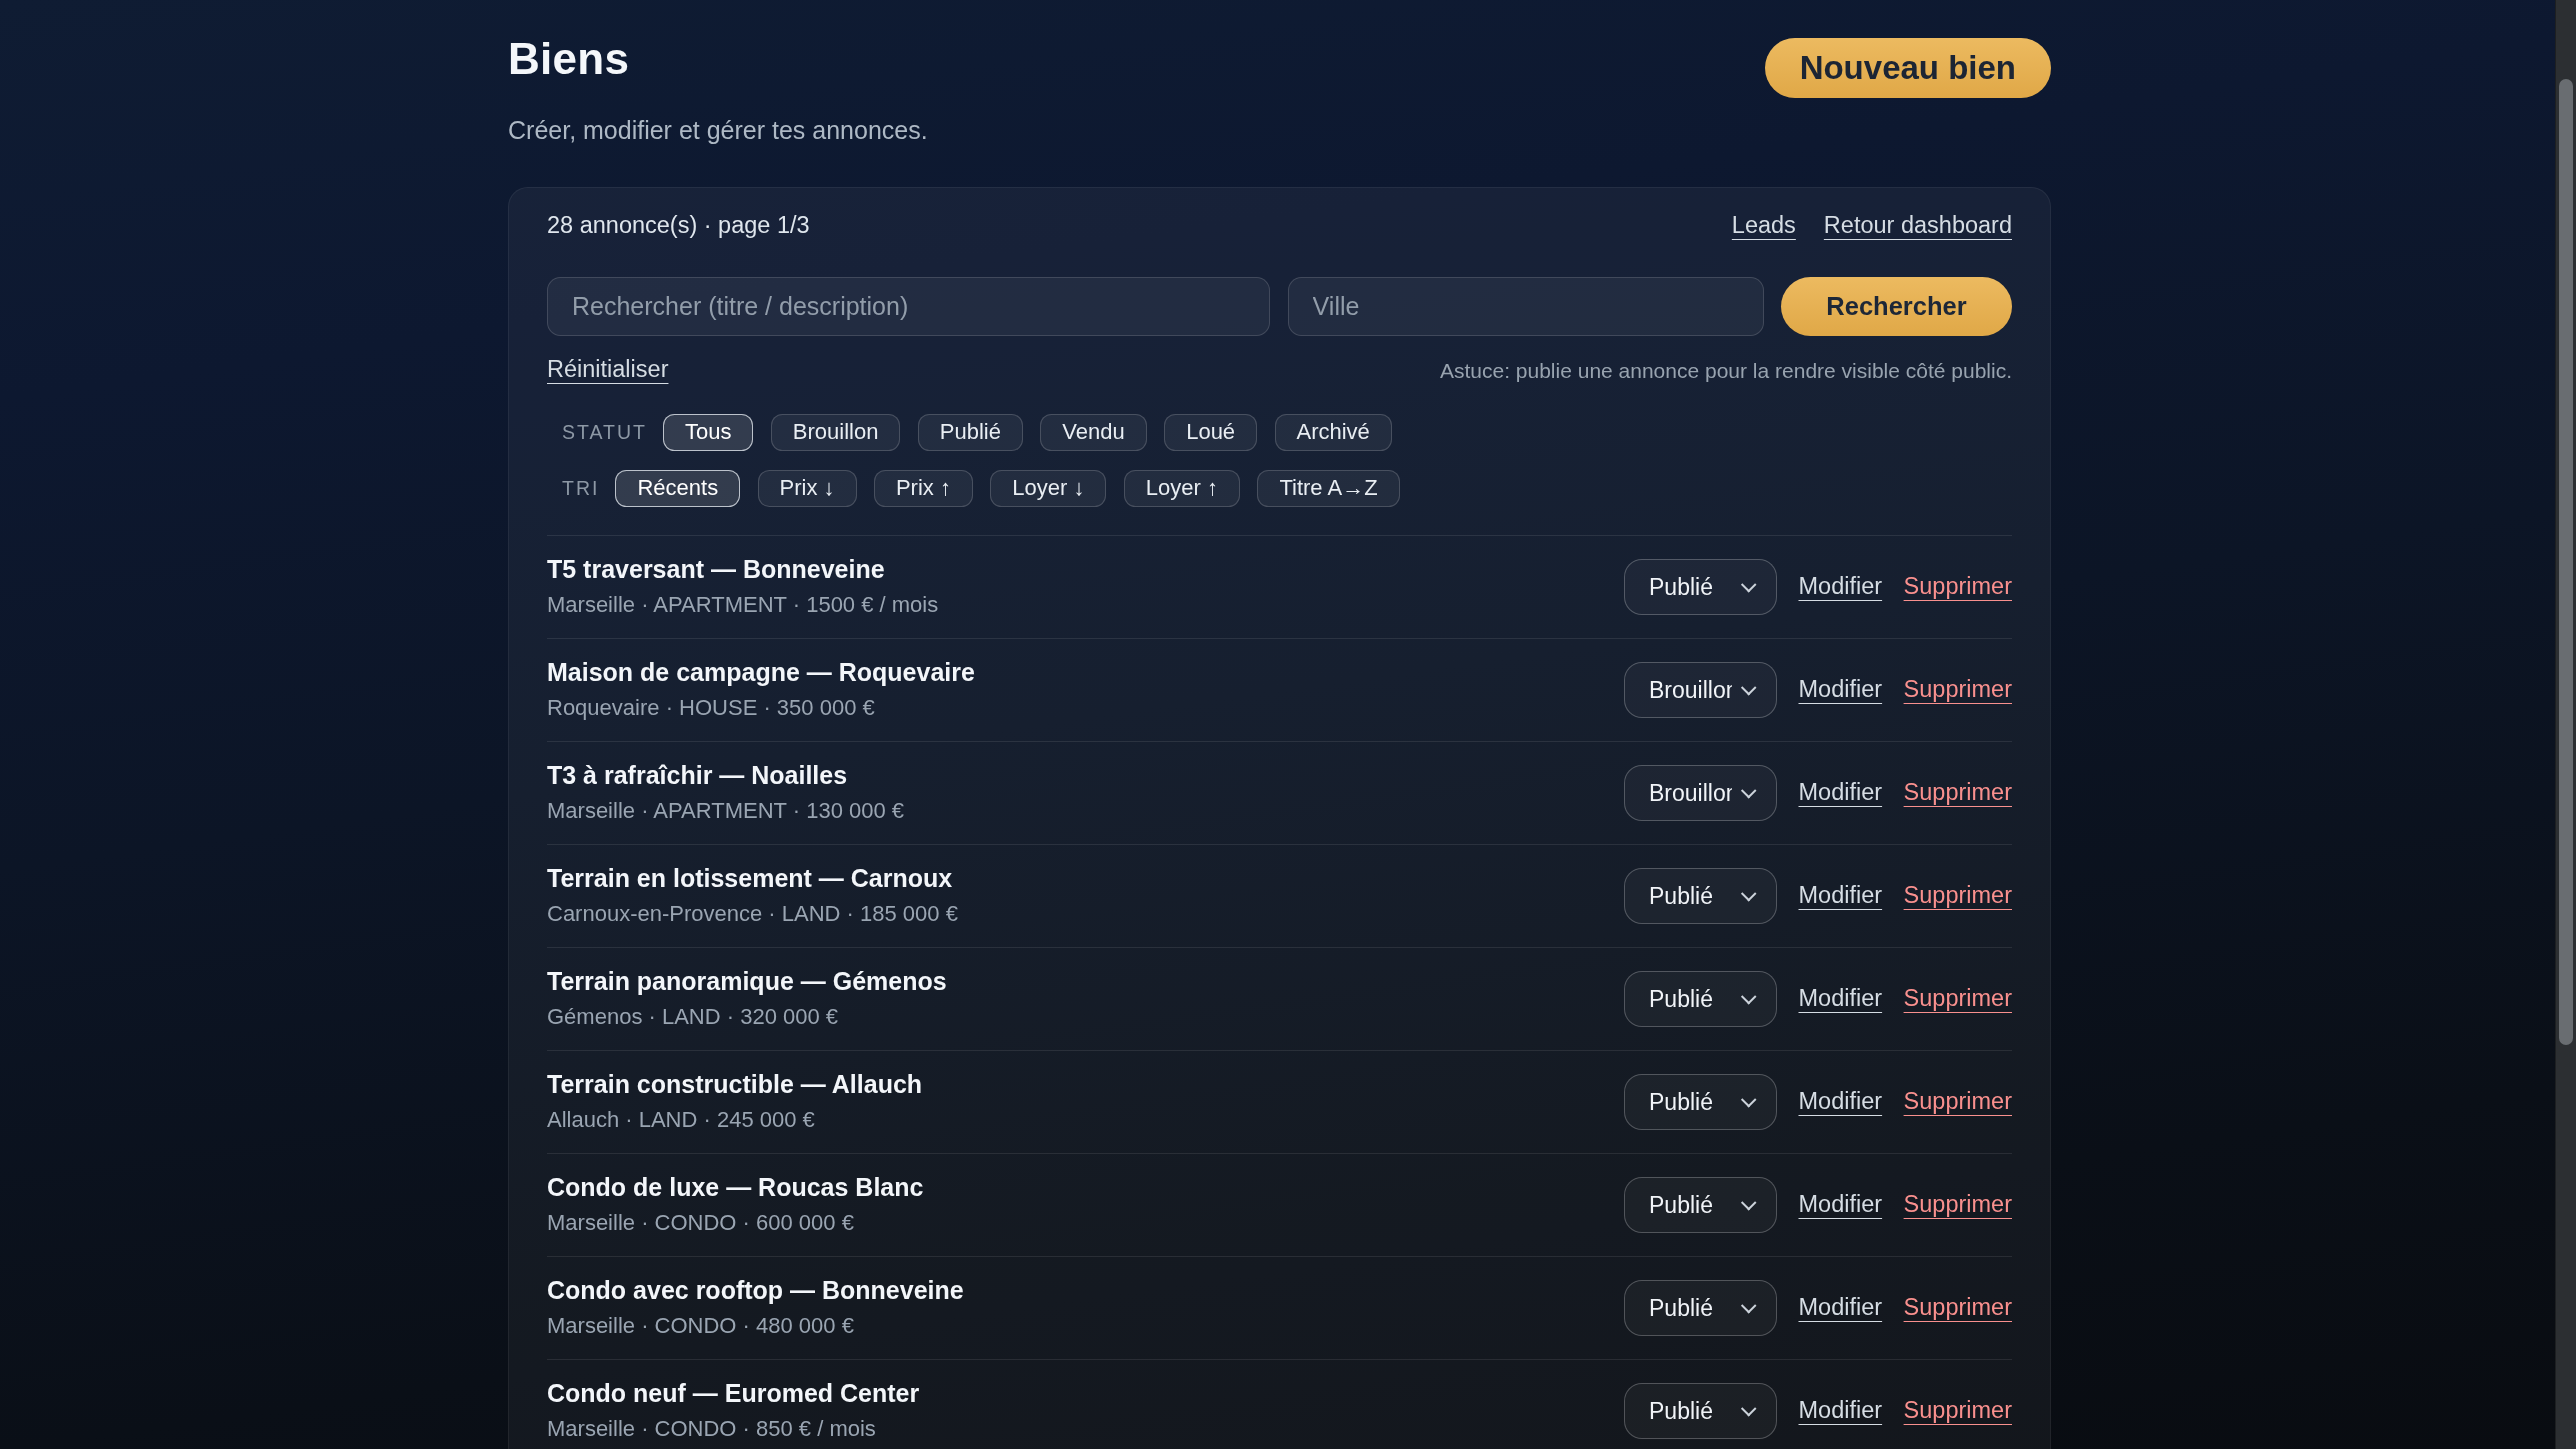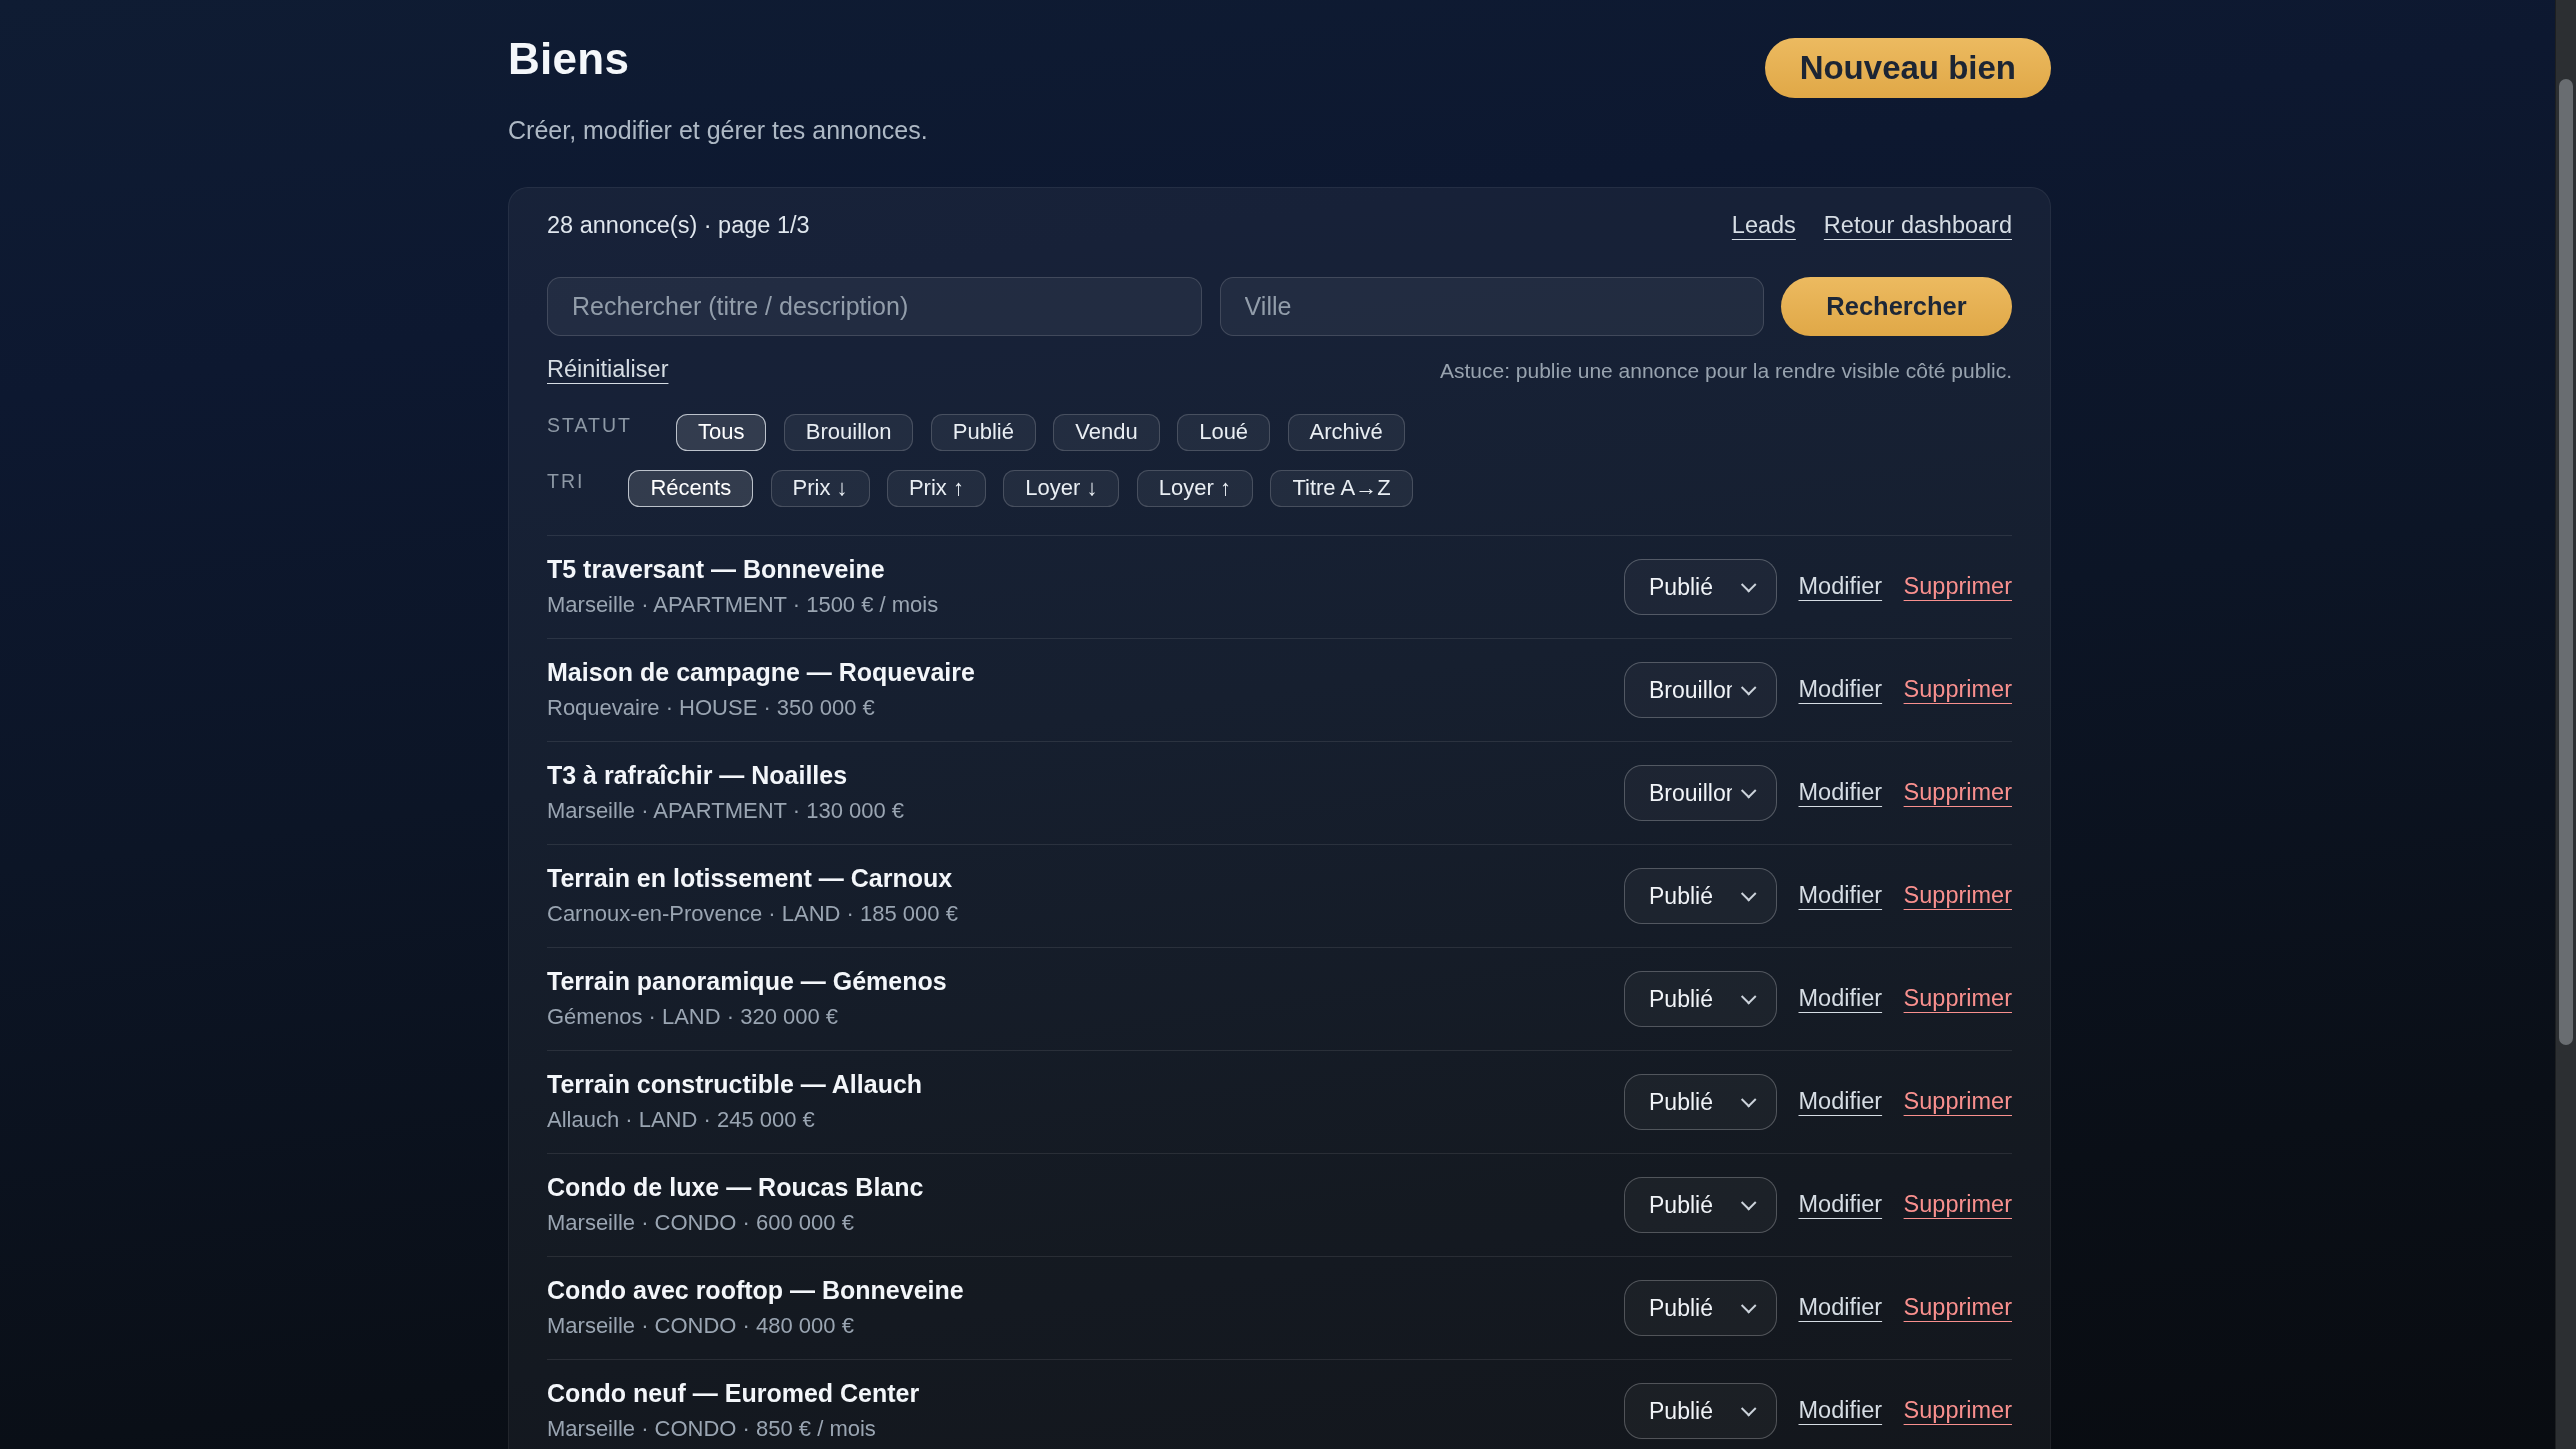--- a/index.html
+++ b/index.html
@@ -55,30 +55,30 @@
     border: 1.3px solid rgba(255,255,255,0.14);
     border-radius: 13.4px;
     color: #eef2f7;
     font-family: inherit;
     font-size: 25px;
     padding: 0 24px;
     outline: none;
   }
   .search-input::placeholder { color: #929daa; }
   .input-query { flex: 1; }
-  .input-city { width: 544px; }
+  .input-city { width: 476px; }
   .btn-search {
     width: 231px; height: 59px; border: none; border-radius: 29.5px;
     background: linear-gradient(180deg, #ecba60 0%, #e0a847 100%);
     color: #1d2737; font-family: inherit; font-weight: 700; font-size: 25.5px; cursor: pointer;
   }
   .reset-row { display: flex; justify-content: space-between; align-items: flex-end; margin-bottom: 31px; }
   .hint-text { font-size: 21px; color: #98a3af; }
   
-  .filter-row { display: flex; gap: 44px; margin-bottom: 19px; }
+  .filter-row { display: flex; align-items: center; gap: 16px; margin-bottom: 19px; margin-left: 15px; }
   .filter-row.last { margin-bottom: 28px; }
   .filter-label { font-size: 19.5px; letter-spacing: 2px; color: #8d98a5; flex: 0 0 auto; }
   .chips { display: flex; gap: 17.4px; flex-wrap: wrap; }
   .chip {
     height: 37px; padding: 0 21px; border-radius: 11.4px;
     background: rgba(255,255,255,0.055);
     border: 1.3px solid rgba(255,255,255,0.17);
     color: #e9eef3; font-family: inherit; font-size: 22px; cursor: pointer;
   }
   .chip.active {

